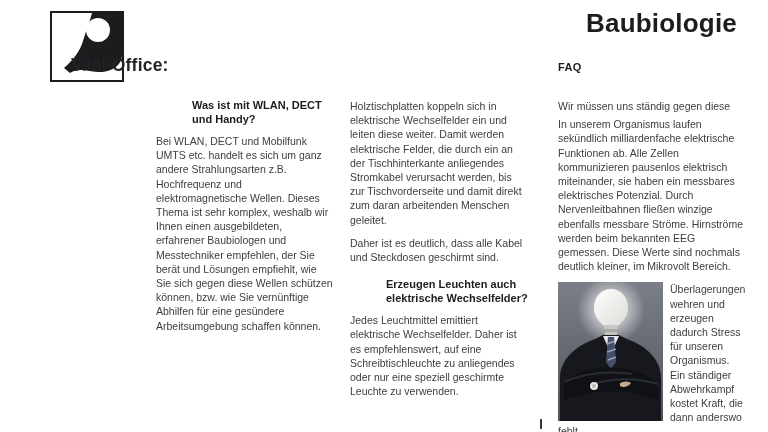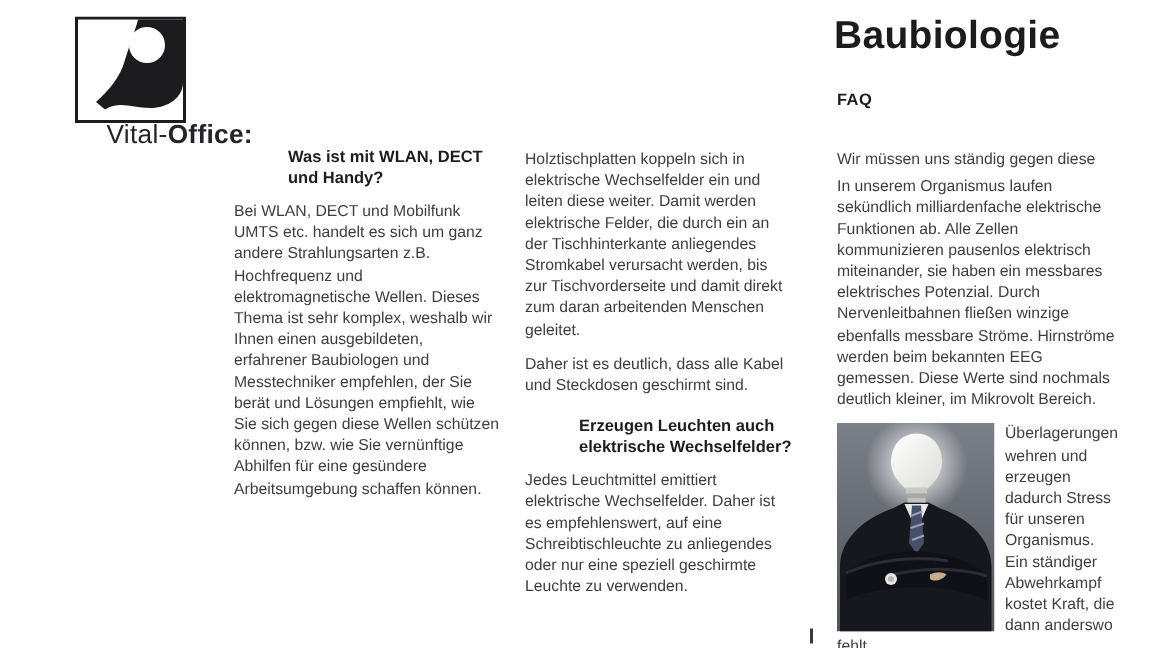--- a/index.html
+++ b/index.html
@@ -10,30 +10,30 @@
     font-family: "Liberation Sans", "DejaVu Sans", sans-serif;
     color: #3d3d3d;
     overflow: hidden;
   }
   .page { position: absolute; inset: 0; }
 
   
   .logo { position: absolute; left: 50px; top: 11px; width: 200px; height: 75px; }
   .logo-mark { position: absolute; left: 0; top: 0; }
   .logo-text {
-    position: absolute; left: 21px; top: 68px;
+    position: absolute; left: 21px; top: 44px;
     font-size: 17.5px; color: #242428; letter-spacing: 0.2px;
     white-space: nowrap;
   }
   .logo-text .vital { font-weight: 500; }
   .logo-text .office { font-weight: 700; }
 
   
   .doc-title {
-    position: absolute; left: 556px; top: 8px;
+    position: absolute; left: 586px; top: 8px;
     font-size: 26px; font-weight: 700; color: #1c1c1c;
     letter-spacing: 0.2px;
   }
   .doc-subtitle {
     position: absolute; left: 558px; top: 61px;
     font-size: 11px; font-weight: 700; color: #1c1c1c;
     letter-spacing: 0.3px;
   }
 
   

